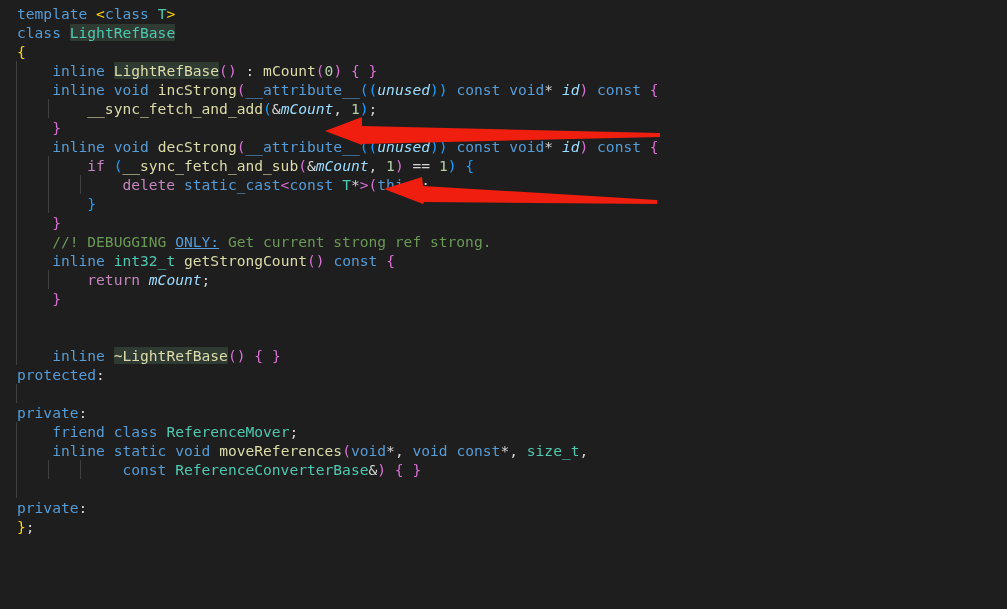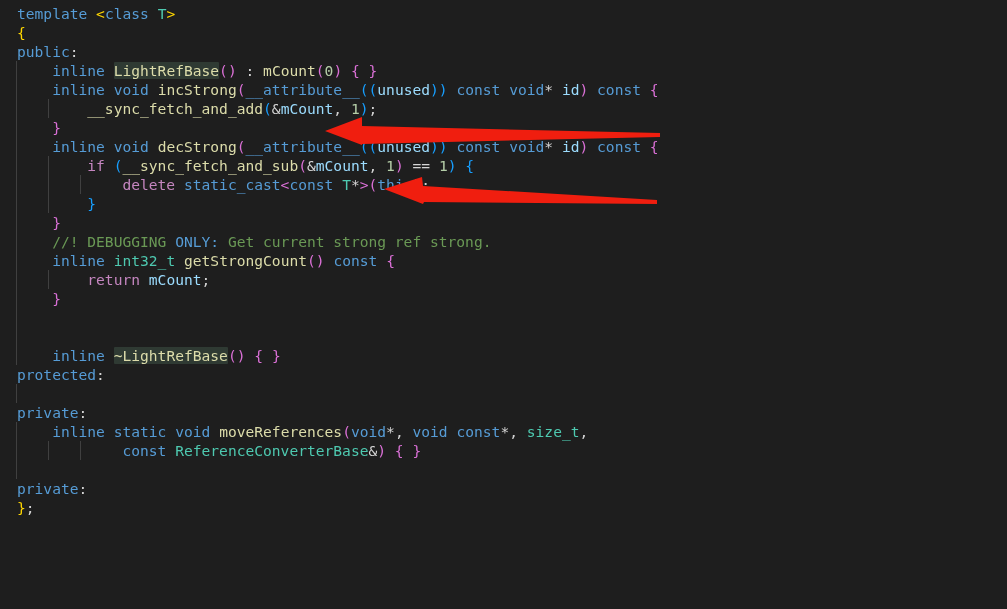--- a/index.html
+++ b/index.html
@@ -37,47 +37,47 @@
     top:0;
     width:1px;
     height:19px;
     background:#404040;
   }
   
   .kw      {color:#569cd6;}  
   .ctl     {color:#c586c0;}  
   .type    {color:#4ec9b0;}  
   .fn      {color:#dcdcaa;}  
-  .var     {color:#9cdcfe;}  
+  .var     {color:#9cdcfe;font-style:italic;}  
   .num     {color:#b5cea8;}  
   .punc    {color:#d4d4d4;}  
   .br0     {color:#ffd700;}  
   .br1     {color:#da70d6;}  
   .br2     {color:#179fff;}  
   .cmt     {color:#6a9955;}  
-  .cmtkw   {color:#569cd6;}  
+  .cmtkw   {color:#569cd6;text-decoration:underline;}  
   .op      {color:#d4d4d4;}
   .hl      {background:#2f3a33;border-radius:1px;}  
 
   
   .arrow{position:absolute;pointer-events:none;}
 </style>
 <style>body,#editor{background:#1e1e1e;}.kw{color:#569cd6;}.ctl{color:#c586c0;}.type{color:#4ec9b0;}.fn{color:#dcdcaa;}.var{color:#9cdcfe;}.num{color:#b5cea8;}.cmt{color:#6a9955;}.cmtkw{color:#569cd6;}.br0{color:#ffd700;}.br1{color:#da70d6;}.br2{color:#179fff;}.punc,.op{color:#d4d4d4;}.hl{background:#2f3a33;}.line .ig{background:#404040;}.line{font-size:14.6px;height:19px;line-height:19px;}</style></head>
 <body>
 
 <div id="editor">
 
   <div id="code">
 
     <div class="line"><span class="kw">template</span> <span class="br0">&lt;</span><span class="kw">class</span> <span class="type">T</span><span class="br0">&gt;</span></div>
 
+    <div class="line"><span class="kw">class</span> <span class="type hl">LightRefBase</span></div>
 
     <div class="line"><span class="br0">{</span></div>
 
-    <div class="line"><span class="kw">public</span><span class="punc">:</span></div>
 
     <div class="line"><span class="ig" style="left:2px"></span><span class="kw">    inline</span> <span class="fn hl">LightRefBase</span><span class="br1">(</span><span class="br1">)</span> <span class="punc">:</span> <span class="fn">mCount</span><span class="br1">(</span><span class="num">0</span><span class="br1">)</span> <span class="br1">{</span> <span class="br1">}</span></div>
 
     <div class="line"><span class="ig" style="left:2px"></span><span class="kw">    inline</span> <span class="kw">void</span> <span class="fn">incStrong</span><span class="br1">(</span><span class="kw">__attribute__</span><span class="br2">((</span><span class="var">unused</span><span class="br2">))</span> <span class="kw">const</span> <span class="kw">void</span><span class="op">*</span> <span class="var">id</span><span class="br1">)</span> <span class="kw">const</span> <span class="br1">{</span></div>
 
     <div class="line"><span class="ig" style="left:2px"></span><span class="ig" style="left:34px"></span>        <span class="fn">__sync_fetch_and_add</span><span class="br2">(</span><span class="op">&amp;</span><span class="var">mCount</span><span class="punc">,</span> <span class="num">1</span><span class="br2">)</span><span class="punc">;</span></div>
 
     <div class="line"><span class="ig" style="left:2px"></span>    <span class="br1">}</span></div>
 
     <div class="line"><span class="ig" style="left:2px"></span><span class="kw">    inline</span> <span class="kw">void</span> <span class="fn">decStrong</span><span class="br1">(</span><span class="kw">__attribute__</span><span class="br2">((</span><span class="var">unused</span><span class="br2">))</span> <span class="kw">const</span> <span class="kw">void</span><span class="op">*</span> <span class="var">id</span><span class="br1">)</span> <span class="kw">const</span> <span class="br1">{</span></div>
@@ -104,20 +104,21 @@
     <div class="line"><span class="ig" style="left:2px"></span></div>
 
     <div class="line"><span class="ig" style="left:2px"></span><span class="kw">    inline</span> <span class="fn hl">~LightRefBase</span><span class="br1">(</span><span class="br1">)</span> <span class="br1">{</span> <span class="br1">}</span></div>
 
     <div class="line"><span class="kw">protected</span><span class="punc">:</span></div>
 
     <div class="line"><span class="ig" style="left:2px"></span></div>
 
     <div class="line"><span class="kw">private</span><span class="punc">:</span></div>
 
+    <div class="line"><span class="ig" style="left:2px"></span><span class="kw">    friend</span> <span class="kw">class</span> <span class="type">ReferenceMover</span><span class="punc">;</span></div>
 
     <div class="line"><span class="ig" style="left:2px"></span><span class="kw">    inline</span> <span class="kw">static</span> <span class="kw">void</span> <span class="fn">moveReferences</span><span class="br1">(</span><span class="kw">void</span><span class="op">*</span><span class="punc">,</span> <span class="kw">void</span> <span class="kw">const</span><span class="op">*</span><span class="punc">,</span> <span class="type">size_t</span><span class="punc">,</span></div>
 
     <div class="line"><span class="ig" style="left:2px"></span><span class="ig" style="left:34px"></span><span class="ig" style="left:66px"></span>            <span class="kw">const</span> <span class="type">ReferenceConverterBase</span><span class="op">&amp;</span><span class="br1">)</span> <span class="br1">{</span> <span class="br1">}</span></div>
 
     <div class="line"><span class="ig" style="left:2px"></span></div>
 
     <div class="line"><span class="kw">private</span><span class="punc">:</span></div>
 
 

